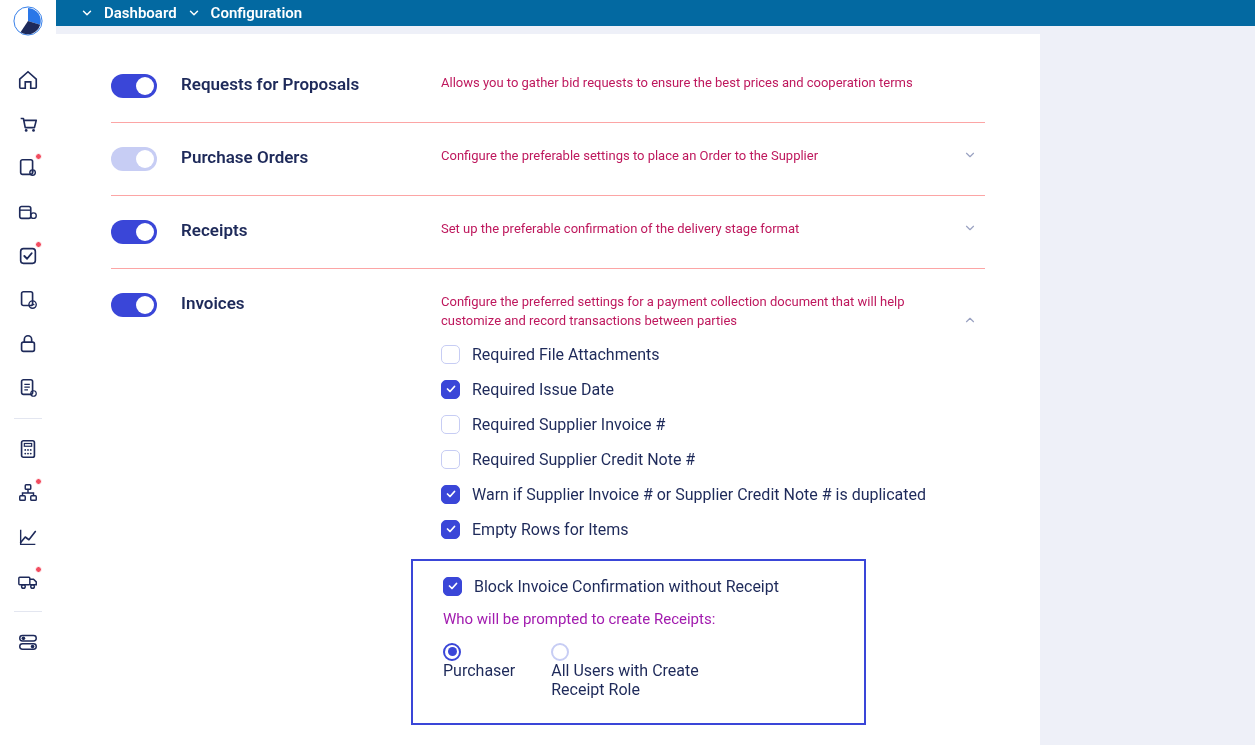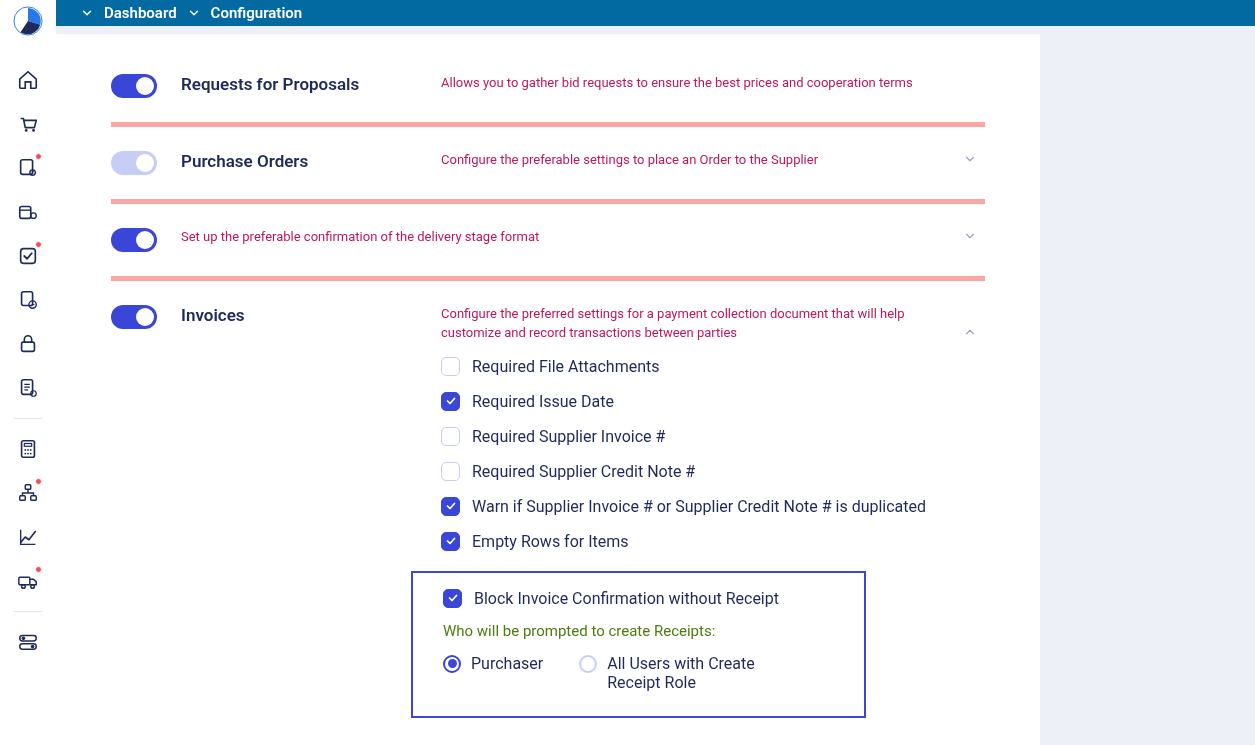--- a/index.html
+++ b/index.html
@@ -76,21 +76,21 @@
   }
   .panel {
     background:#fff;
     width: 984px;
     margin-left: 0;
     padding: 16px 55px 50px 55px;
   }
   .section {
     display:flex;
     align-items:flex-start;
-    border-bottom:5px solid #fca5a5;
+    border-bottom:1px solid #fca5a5;
     padding: 24px 0 24px 0;
   }
   .section.no-border { border-bottom:none; }
   .toggle-col { width: 70px; padding-top: 0; }
   .title-col { width: 260px; padding-top: 0; padding-right: 10px;}
   .title-col .title {
     font-size: 17px; font-weight: 600; color:#1e2a5a;
   }
   .desc-col { flex:1; display:flex; align-items:flex-start; }
   .desc-col .desc {
@@ -127,23 +127,23 @@
   .chk svg { display:none; }
 
   .highlight-box {
     border: 2.5px solid #3a46d8;
     margin-top: 4px;
     margin-left: -30px;
     padding: 16px 12px 24px 30px;
     width: 455px;
   }
   .highlight-box .chk-row { margin-bottom: 14px; }
-  .prompt-label { font-size:15px; color:#4d7c0f; margin-bottom: 14px; }
+  .prompt-label { font-size:15px; color:#a21caf; margin-bottom: 14px; }
   .radio-row { display:flex; gap: 36px; }
-  .radio-item { display:flex; align-items:flex-start; gap: 10px; max-width: 200px; }
+  .radio-item { display:flex; align-items:flex-start; max-width: 200px; flex-direction: column; }
   .radio {
     width:18px; height:18px; border-radius:50%; border:2px solid #c7cdf4;
     display:flex; align-items:center; justify-content:center; flex-shrink:0;
     margin-top: 1px;
   }
   .radio.on { border-color:#3a46d8; }
   .radio.on .dot { width:9px;height:9px;border-radius:50%;background:#3a46d8; }
   .radio .dot { display:block; }
 </style>
 </head>
@@ -317,20 +317,23 @@
                   </svg></span>
               </div>
             </div>
           </div>
         </div>
         <div class="section">
           <div class="toggle-col">
             <div class="switch">
               <div class="knob"></div>
             </div>
+          </div>
+          <div class="title-col">
+            <div class="title">Receipts</div>
           </div>
           <div class="desc-col" style="flex-direction: column;">
             <div style="display: flex; width: 100%;">
               <div class="desc">Set up the preferable confirmation of the delivery stage format</div>
               <div class="expand-col">
                 <span><svg width="14" height="14" viewBox="0 0 24 24" fill="none" stroke="#9aa2c2" stroke-width="2" stroke-linecap="round" stroke-linejoin="round">
                     <polyline points="6 9 12 15 18 9"></polyline>
                   </svg></span>
               </div>
             </div>

